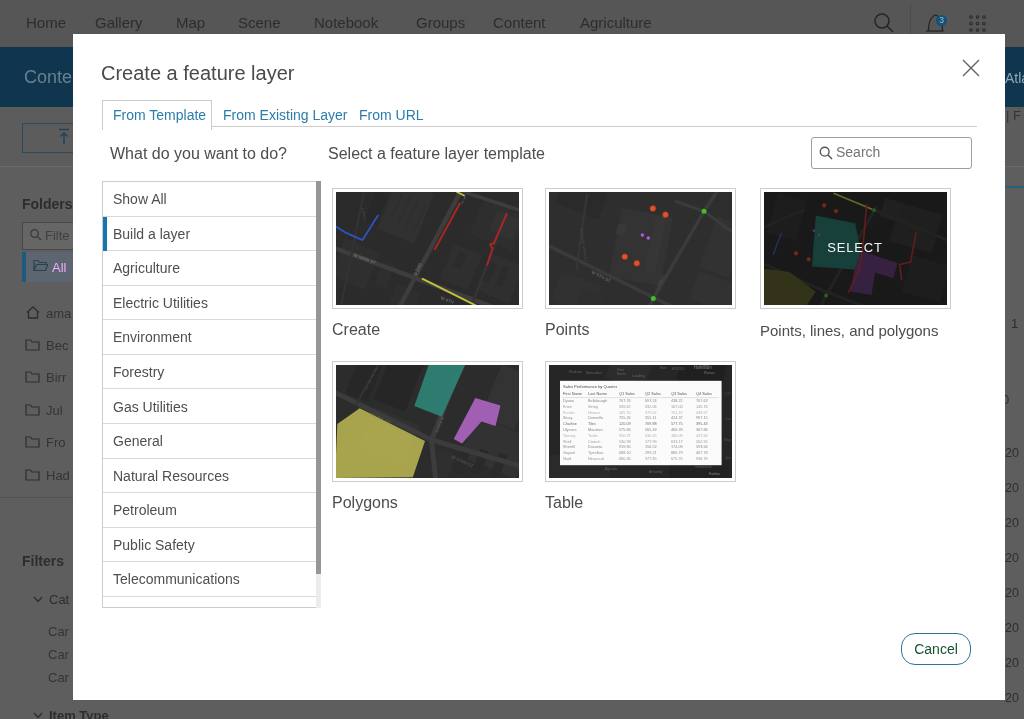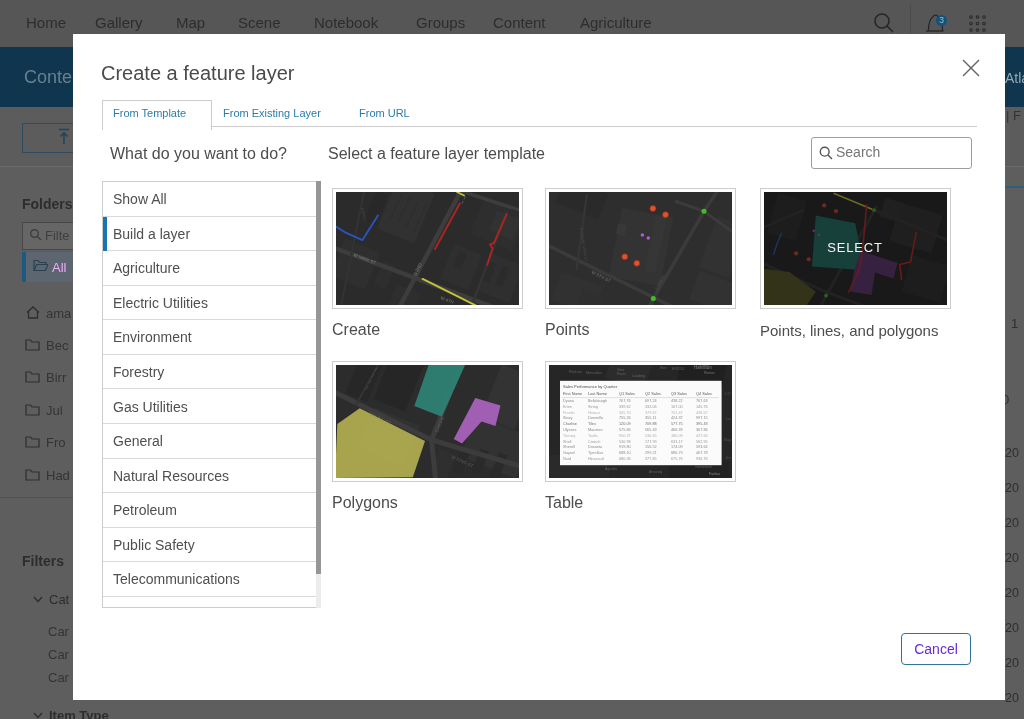--- a/index.html
+++ b/index.html
@@ -9,38 +9,38 @@
 #nav{left:0;top:0;width:1024px;height:47px;background:#565656}
 .navitem{position:absolute;top:14px;font-size:15px;color:#2d2d2d}
 #bluebar{left:0;top:47px;width:1024px;height:60px;background:#10354f}
 #toolrow{left:0;top:107px;width:1024px;height:60px;background:#5c5c5c}
 #pagebg{left:0;top:167px;width:1024px;height:552px;background:#5e5e5e}
 .sideTxt{position:absolute;color:#343434;font-size:13px}
 
 #modal{left:73px;top:34px;width:932px;height:666px;background:#ffffff}
 #mtitle{left:28px;top:28px;font-size:20px;color:#4a4a4a}
 #closex{left:888px;top:24px;width:20px;height:20px}
-.tabtxt{position:absolute;top:73px;font-size:11px;color:#2b7cab}
+.tabtxt{position:absolute;top:73px;font-size:14px;color:#2b7cab}
 #tabbox{left:29px;top:66px;width:108px;height:29px;border:1px solid #ccc;border-bottom:none;background:#fff;z-index:2}
 #tabrule{left:29px;top:92px;width:875px;height:1px;background:#ccc}
 .h2{position:absolute;top:111px;font-size:16px;color:#4d4d4d}
 #search{left:738px;top:103px;width:159px;height:30px;border:1px solid #9e9e9e;border-radius:3px;background:#fff}
 
 #list{left:29px;top:147px;width:219px;height:427px;border-top:1px solid #ccc;border-left:1px solid #ccc;border-bottom:1px solid #ccc;box-sizing:border-box;overflow:hidden}
 .li{position:absolute;left:0;width:214px;height:34.6px;border-bottom:1px solid #d9d9d9;box-sizing:border-box;font-size:14px;color:#4f4f4f}
 .li span{position:absolute;left:10px;top:9px}
 #sel{position:absolute;left:0px;width:4px;background:#1577ad;z-index:3}
 #sbar{position:absolute;left:243px;top:147px;width:5px;height:427px;background:#ececec}
 #sthumb{position:absolute;left:243px;top:147px;width:5px;height:393px;background:#969696}
 
 .card{position:absolute;width:189px;height:119px;border:1px solid #ccc;background:#fff}
 .thumb{position:absolute;left:3px;top:3px;width:183px;height:113px;background:#2b2b2b;overflow:hidden}
 .thumb svg{position:absolute;left:0;top:0}
 .clabel{position:absolute;font-size:16px;color:#4d4d4d}
-#cancel{left:828px;top:599px;width:68px;height:30px;border:1.5px solid #2e7498;border-radius:4px;color:#6d28d9;font-size:14px;text-align:center;line-height:30px}
+#cancel{left:828px;top:599px;width:68px;height:30px;border:1.5px solid #2e7498;border-radius:14px;color:#14532d;font-size:14px;text-align:center;line-height:30px}
 </style></head>
 <body>
 
 <div id="nav" class="abs">
  <div class="navitem" style="left:26px">Home</div>
  <div class="navitem" style="left:95px">Gallery</div>
  <div class="navitem" style="left:176px">Map</div>
  <div class="navitem" style="left:238px">Scene</div>
  <div class="navitem" style="left:314px">Notebook</div>
  <div class="navitem" style="left:416px">Groups</div>

